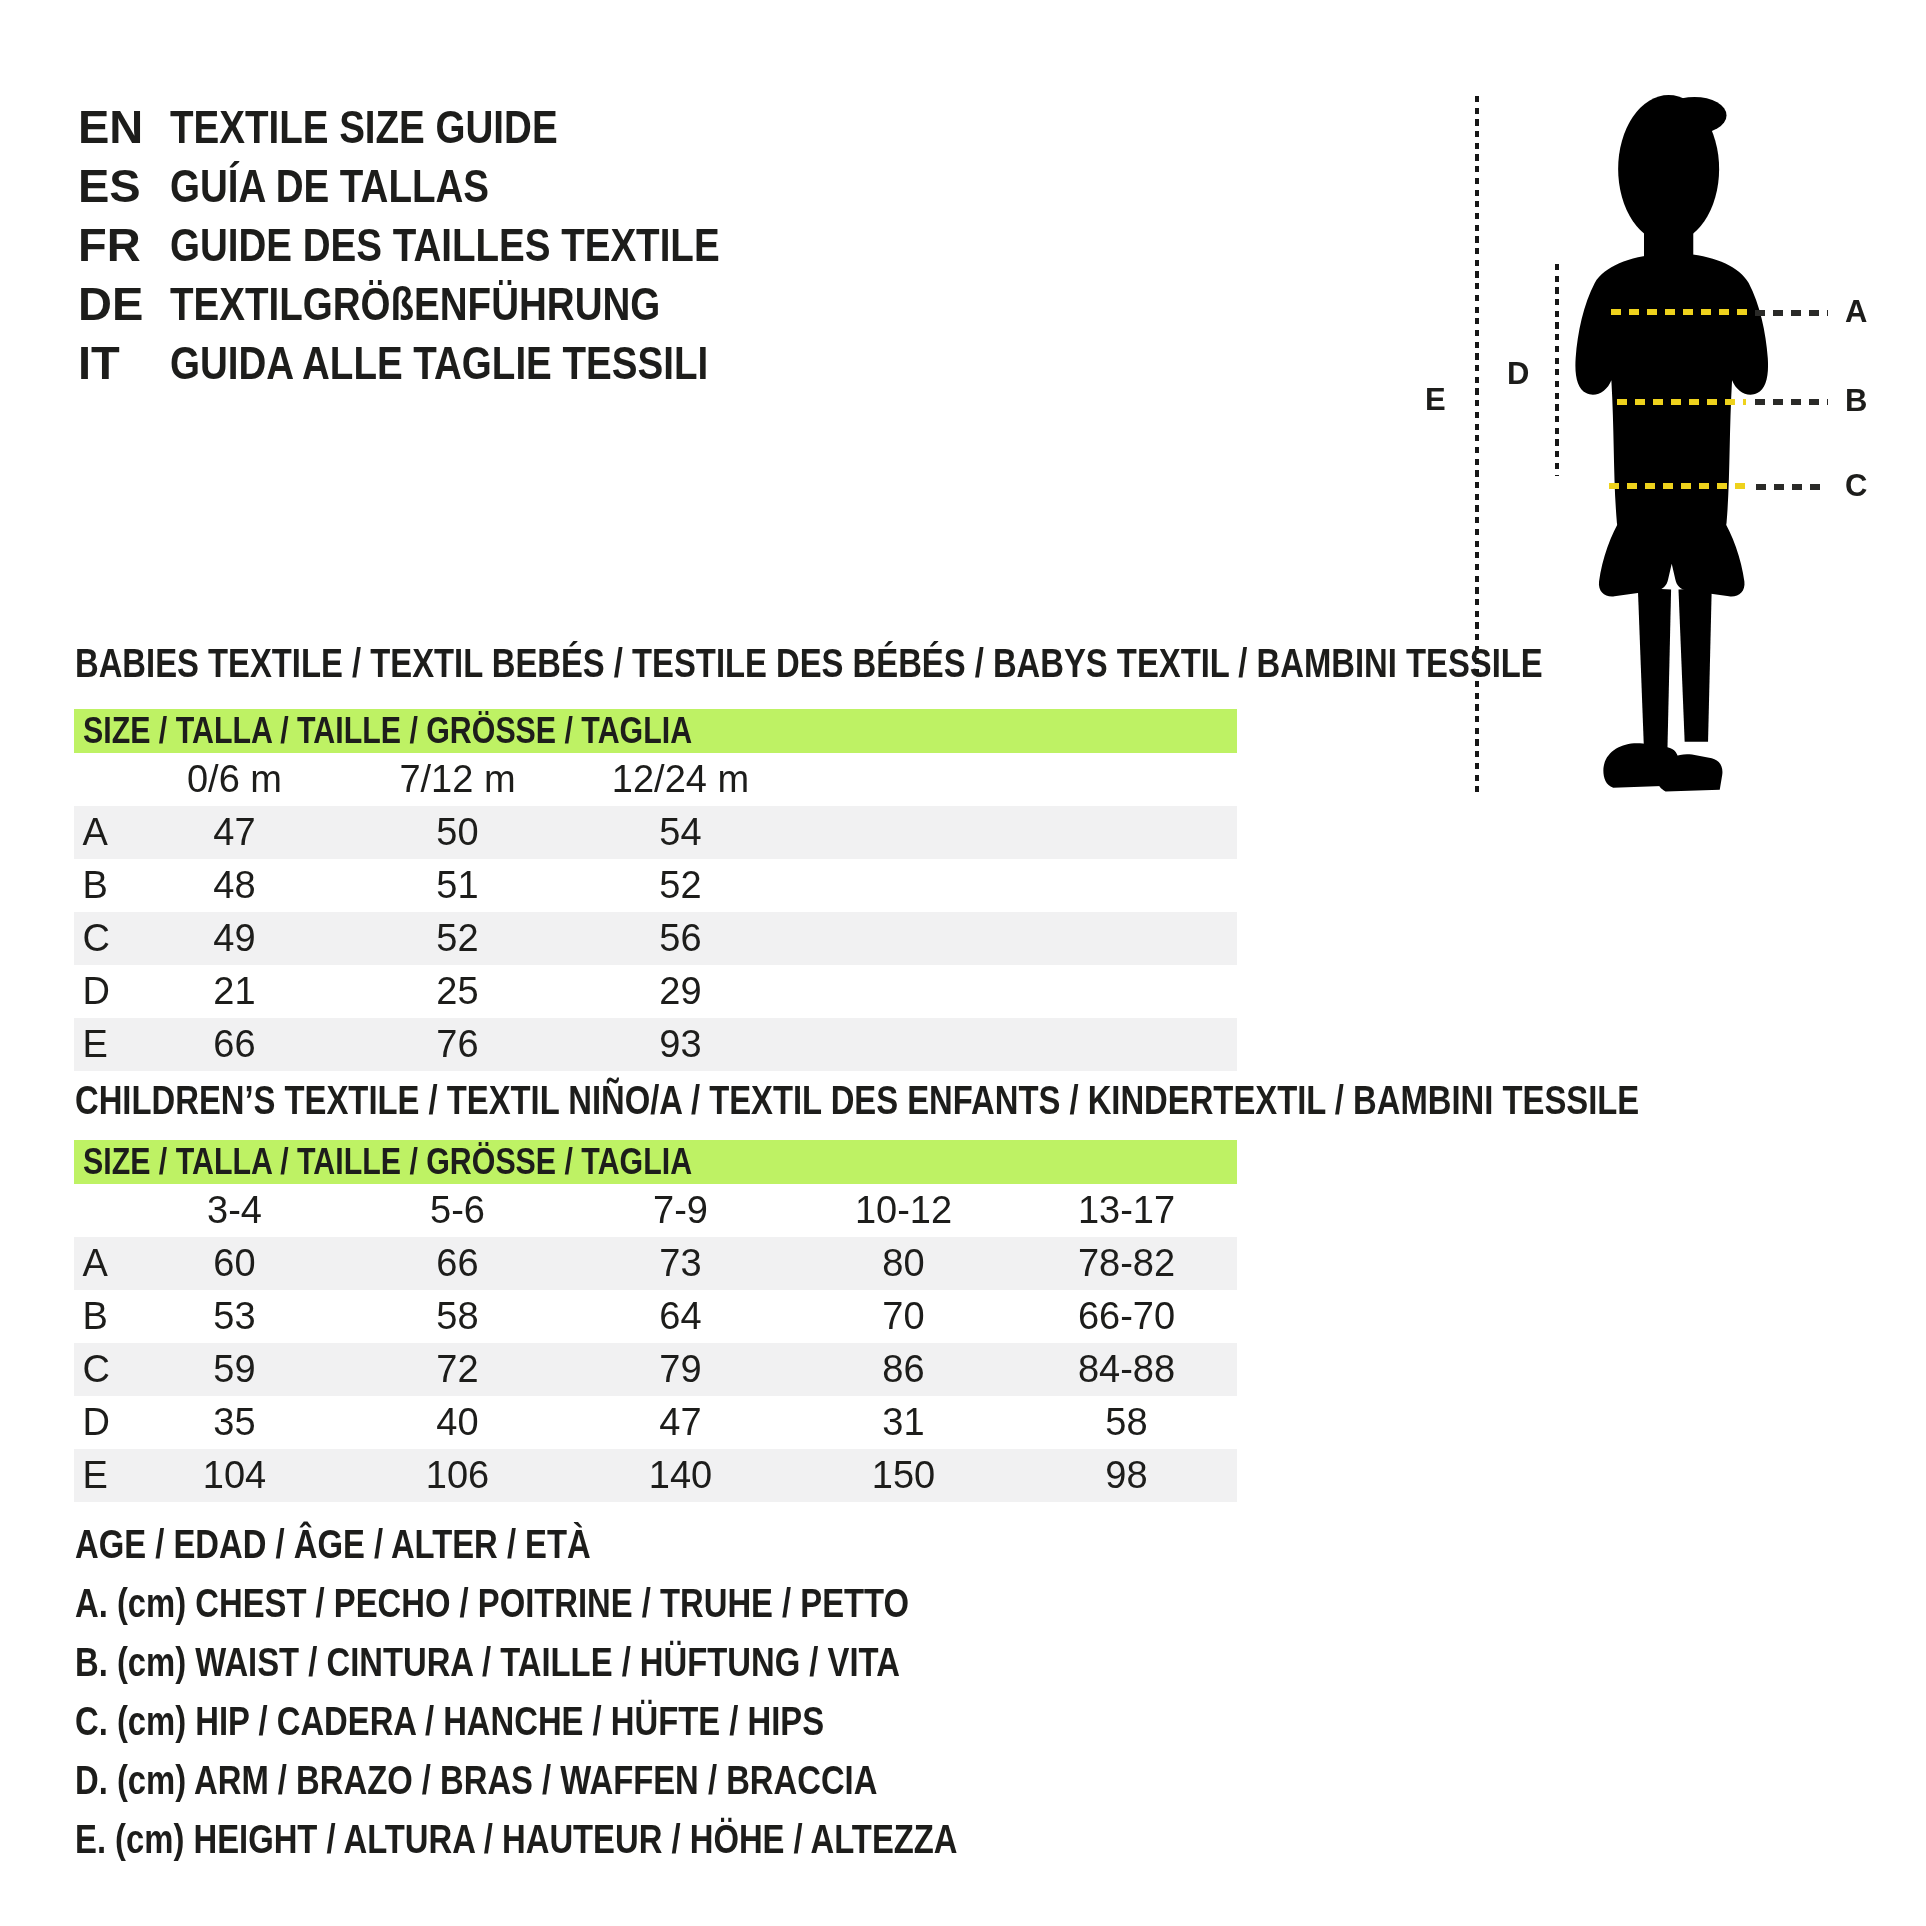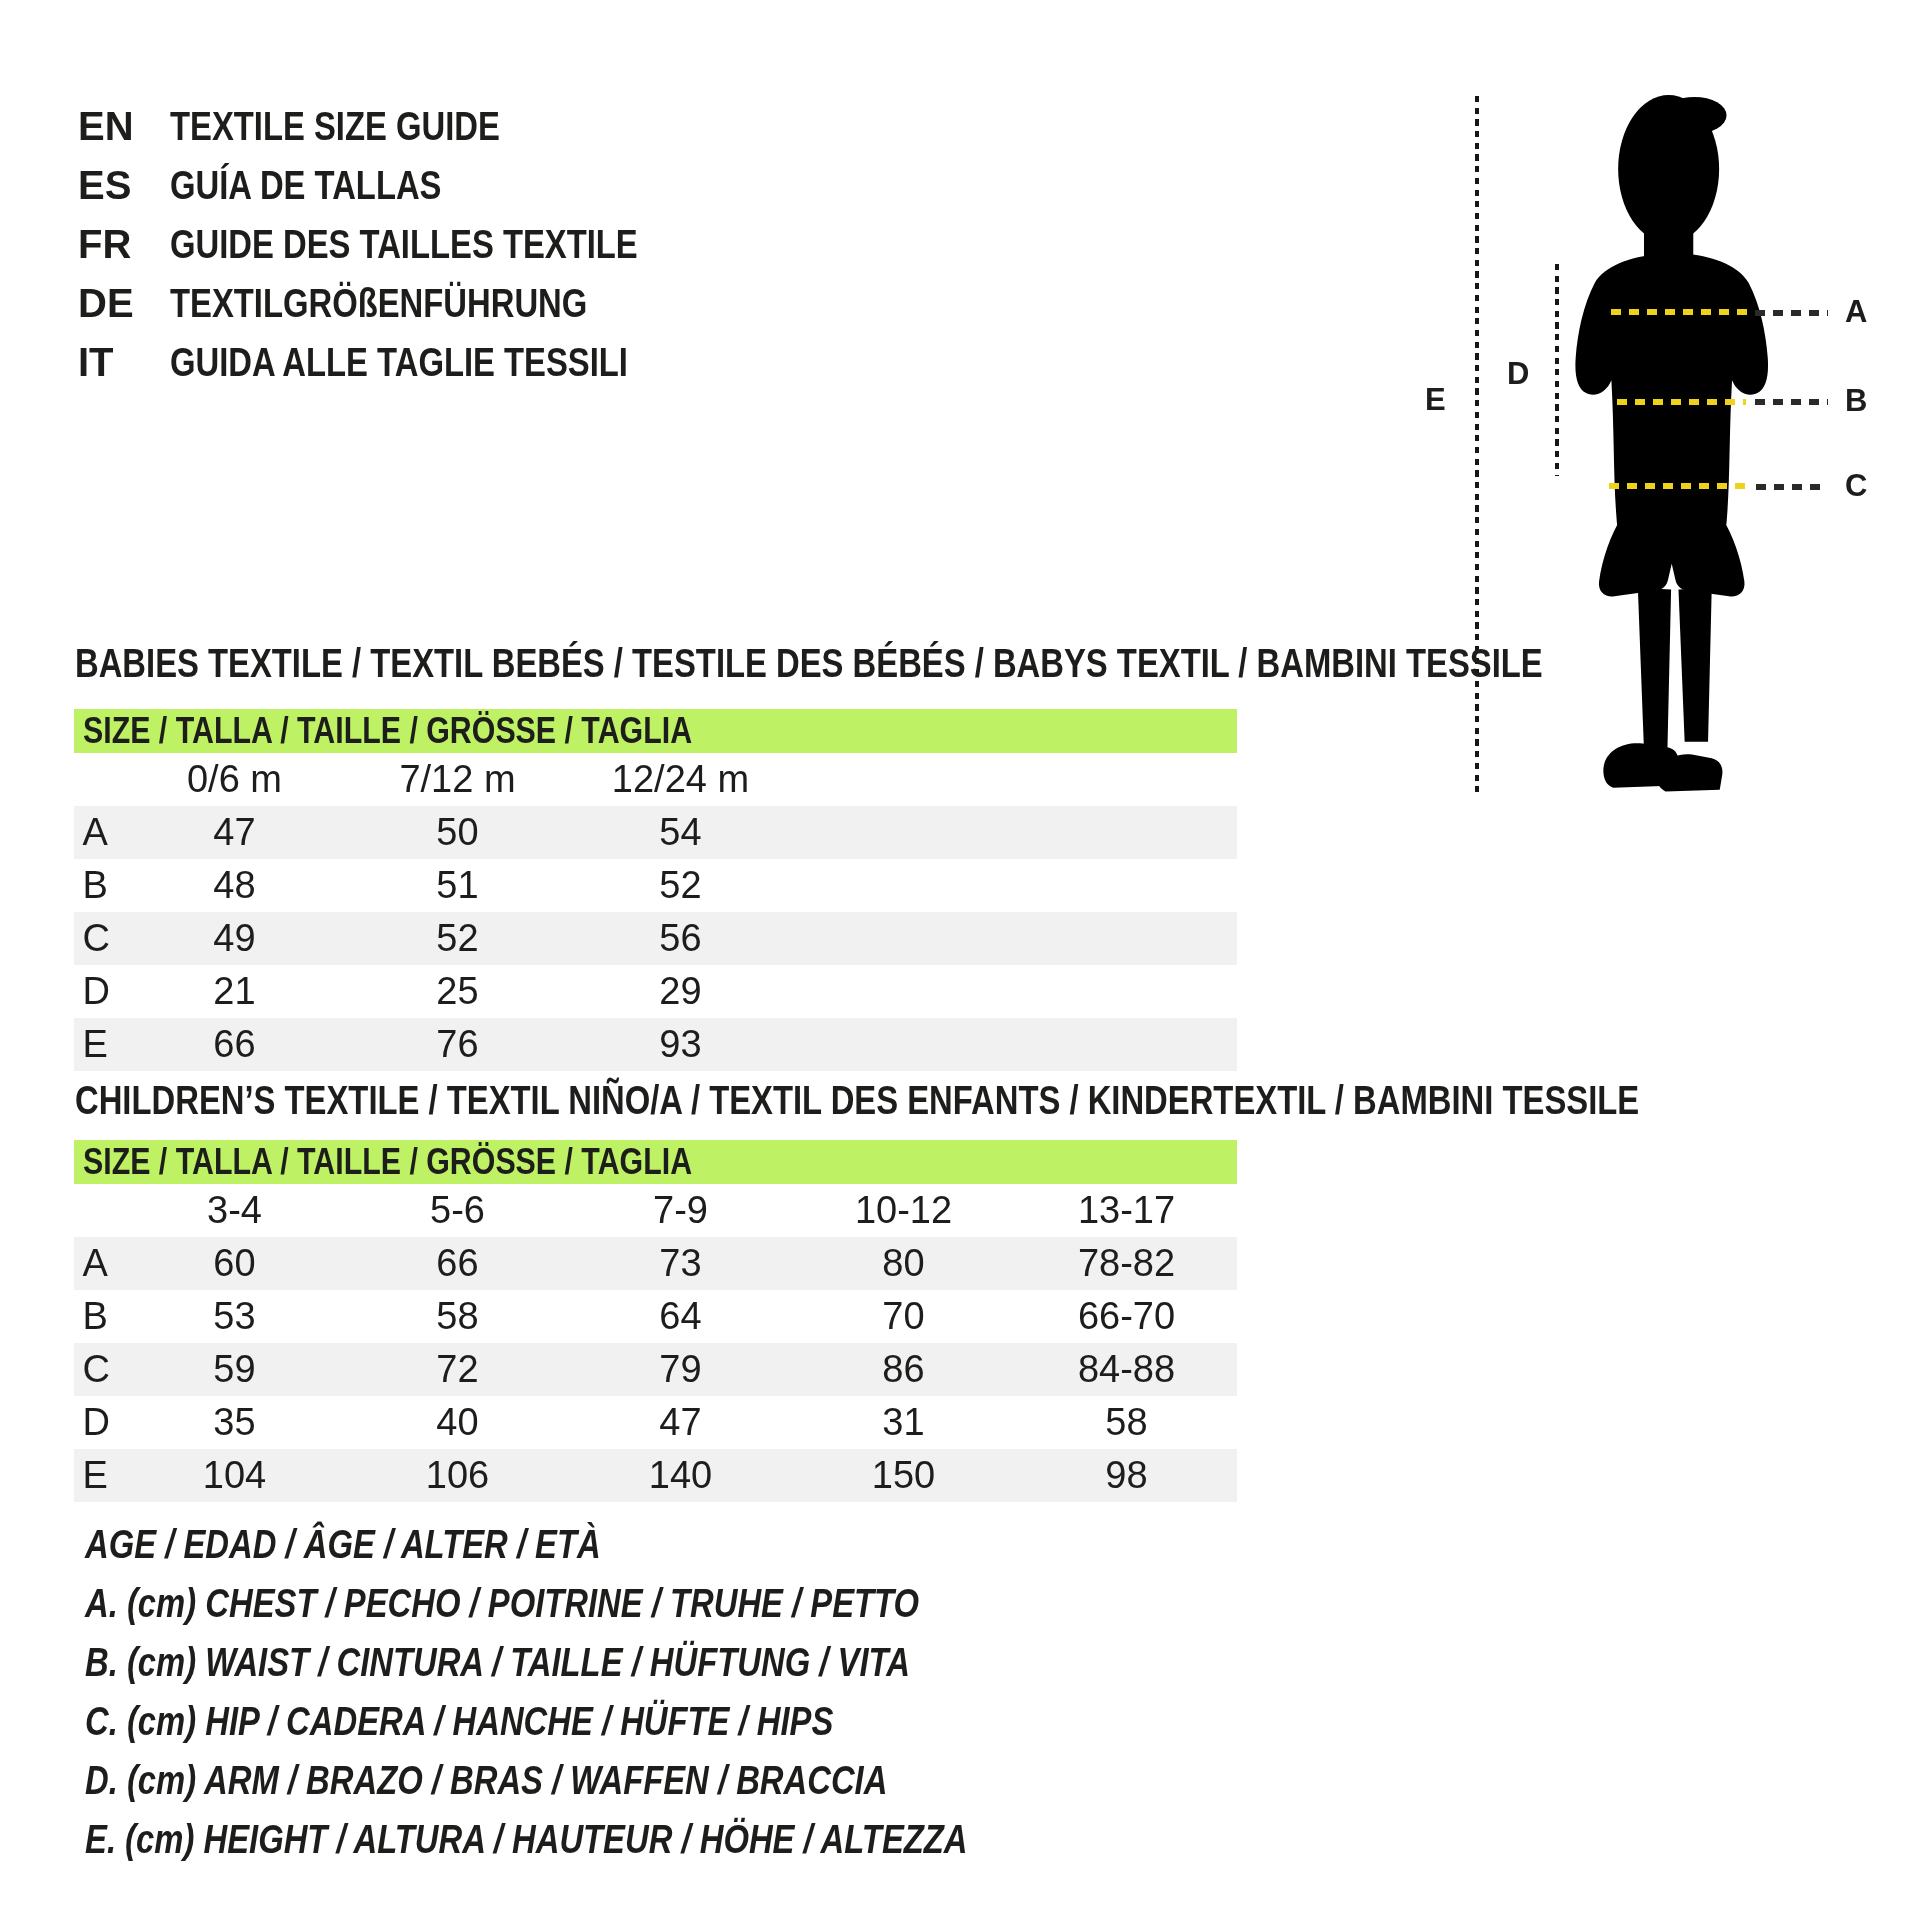--- a/index.html
+++ b/index.html
@@ -5,38 +5,38 @@
   html,body{margin:0;padding:0;background:#ffffff;}
   body{
     width:1926px;height:1926px;position:relative;overflow:hidden;
     font-family:"Liberation Sans","DejaVu Sans",sans-serif;
     color:#1d1d1b;
   }
   .cond{display:inline-block;transform:scaleX(0.82);transform-origin:0 50%;white-space:nowrap;}
 
   
   .languages{position:absolute;left:78px;top:97px;}
-  .lang-row{display:flex;align-items:center;height:59px;font-size:40px;font-weight:700;}
+  .lang-row{display:flex;align-items:center;height:59px;font-size:47px;font-weight:700;}
   .lang-code{width:92px;flex:0 0 92px;}
   
   .heading{position:absolute;left:75px;font-size:40px;font-weight:700;height:46px;line-height:46px;}
 
   
   .sizetable{position:absolute;left:74px;width:1163px;}
   .bar{height:44px;background:#bef264;display:flex;align-items:center;padding-left:8.6px;
        font-size:37px;font-weight:700;box-sizing:border-box;}
   .trow{display:grid;grid-template-columns:49px repeat(3,223px) 1fr;height:53px;align-items:center;
         font-size:38px;font-weight:400;}
   .t2 .trow{grid-template-columns:49px repeat(5,223px) 1fr;}
   .trow .c{text-align:center;}
   .trow .lab{text-align:left;padding-left:8.6px;}
   .stripe{background:#f1f1f2;}
 
   
-  .legend{position:absolute;left:85px;top:1515px;font-style:italic;}
+  .legend{position:absolute;left:75px;top:1515px;}
   .legend-line{height:59px;display:flex;align-items:center;font-size:40px;font-weight:700;}
 
   
   .vdash{position:absolute;width:4.3px;
          background:repeating-linear-gradient(to bottom,#161616 0 6.2px,transparent 6.2px 11.7px);}
   .hdash-y{position:absolute;height:6.2px;
          background:repeating-linear-gradient(to right,#eed21c 0 10px,transparent 10px 18px);}
   .hdash-k{position:absolute;height:5.5px;
          background:repeating-linear-gradient(to right,#2a2a28 0 10px,transparent 10px 18px);}
   .mlabel{position:absolute;font-size:31px;font-weight:700;}

